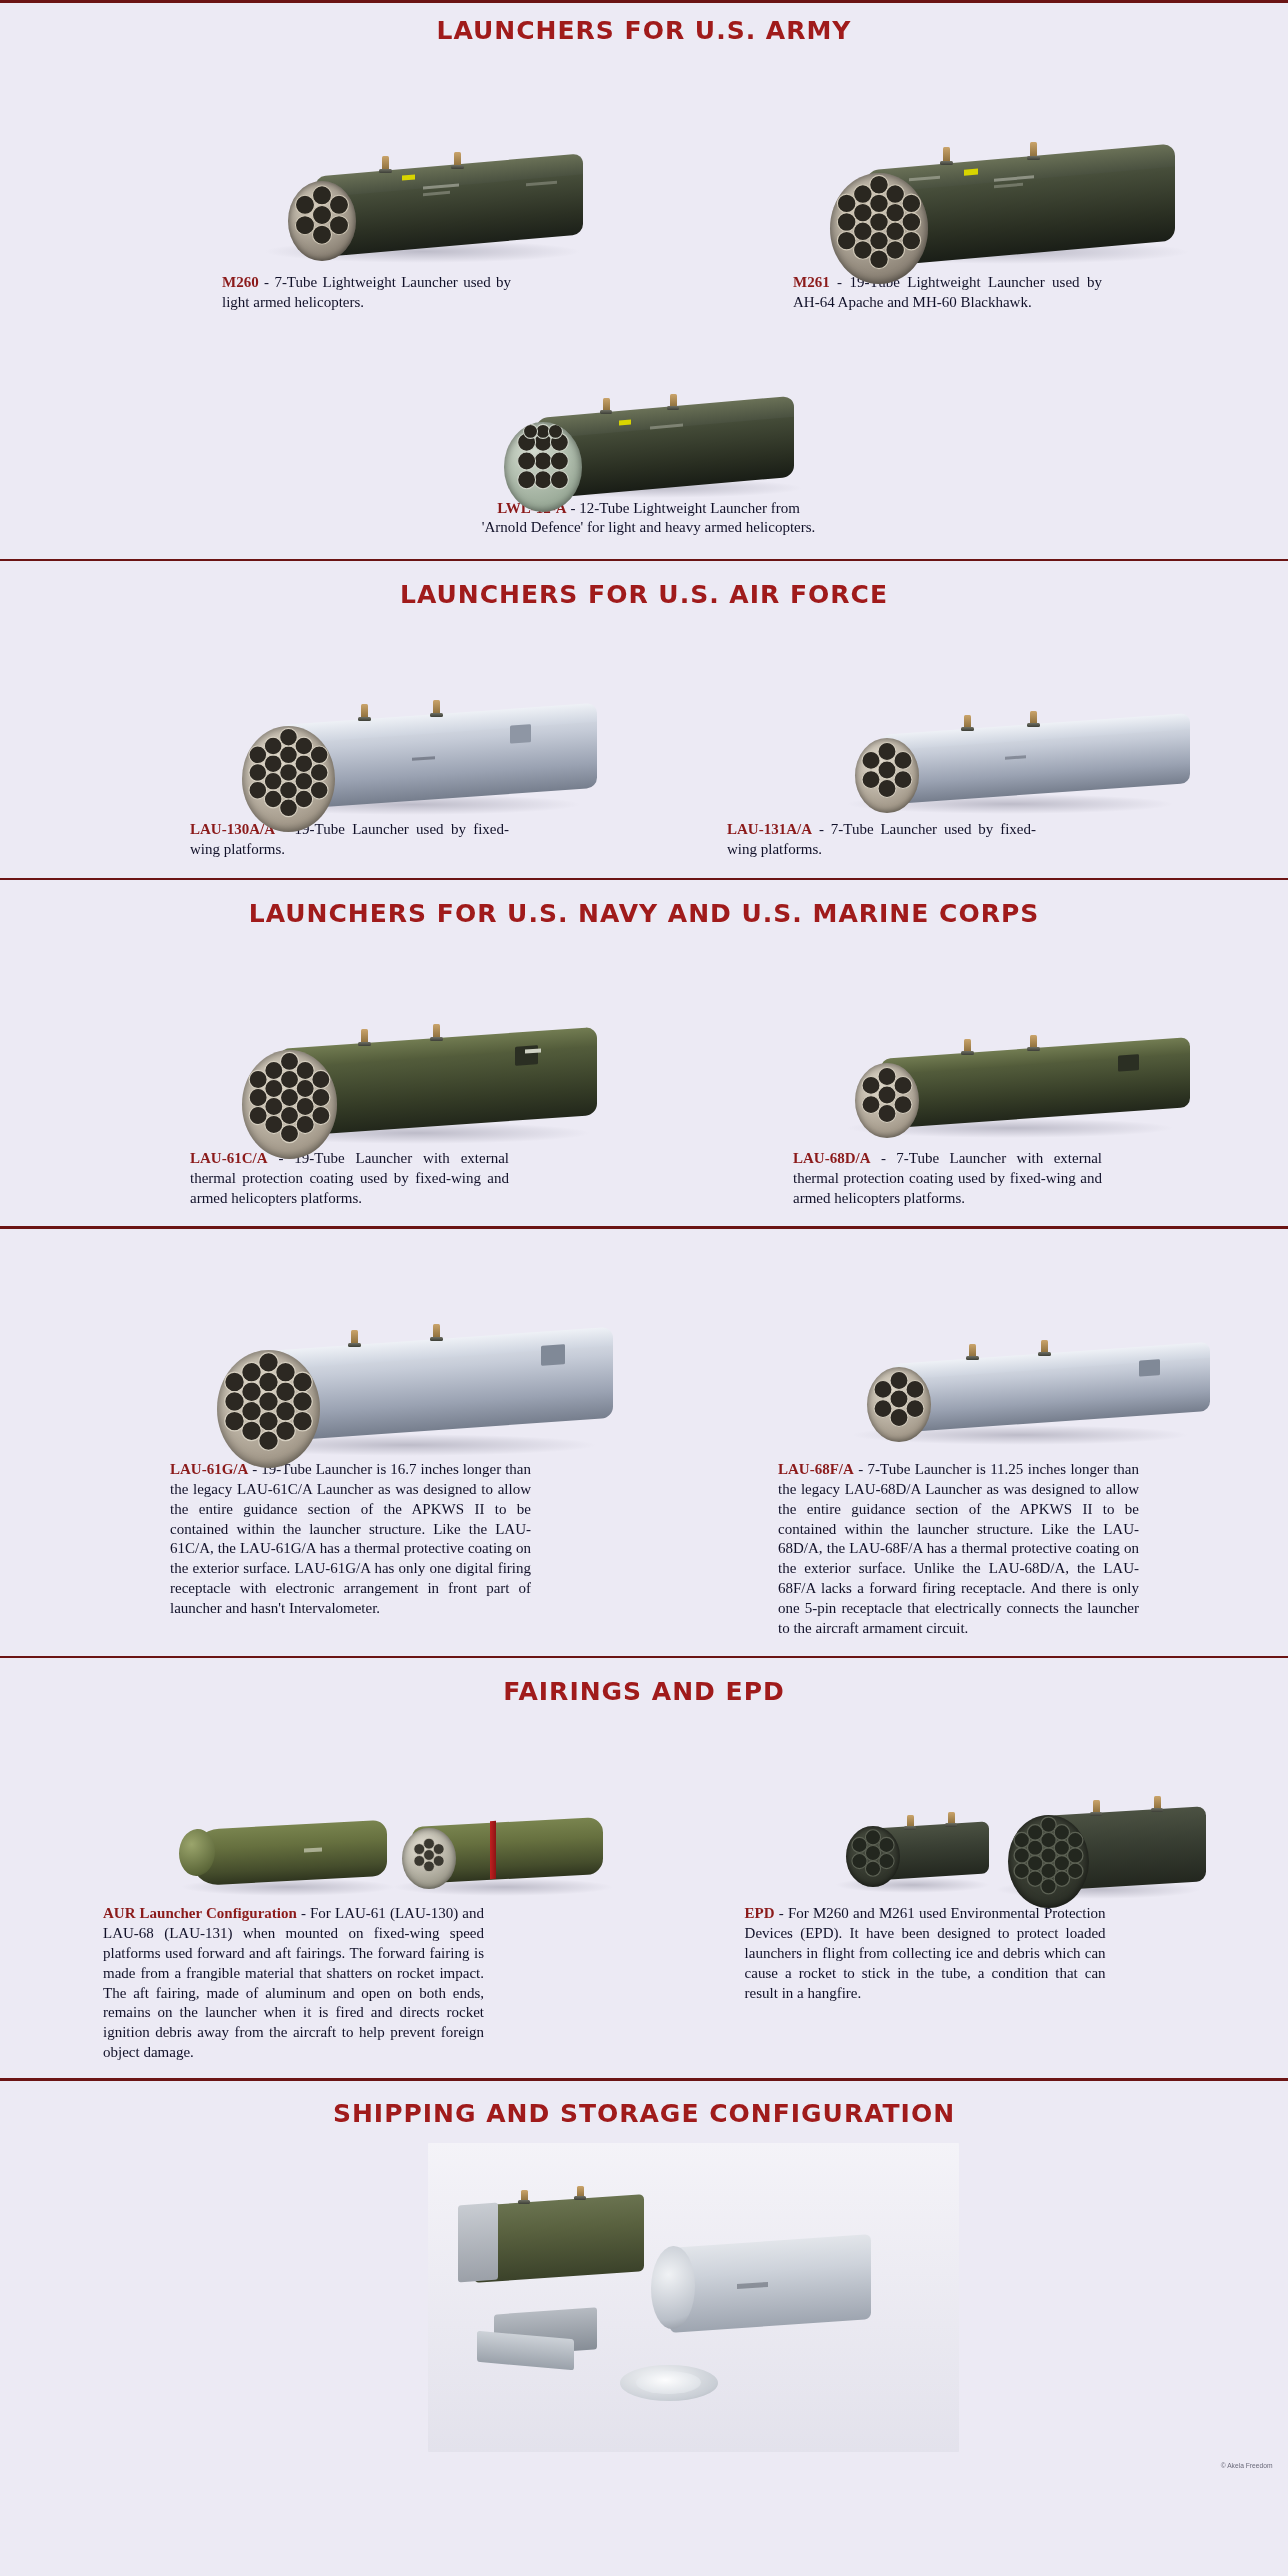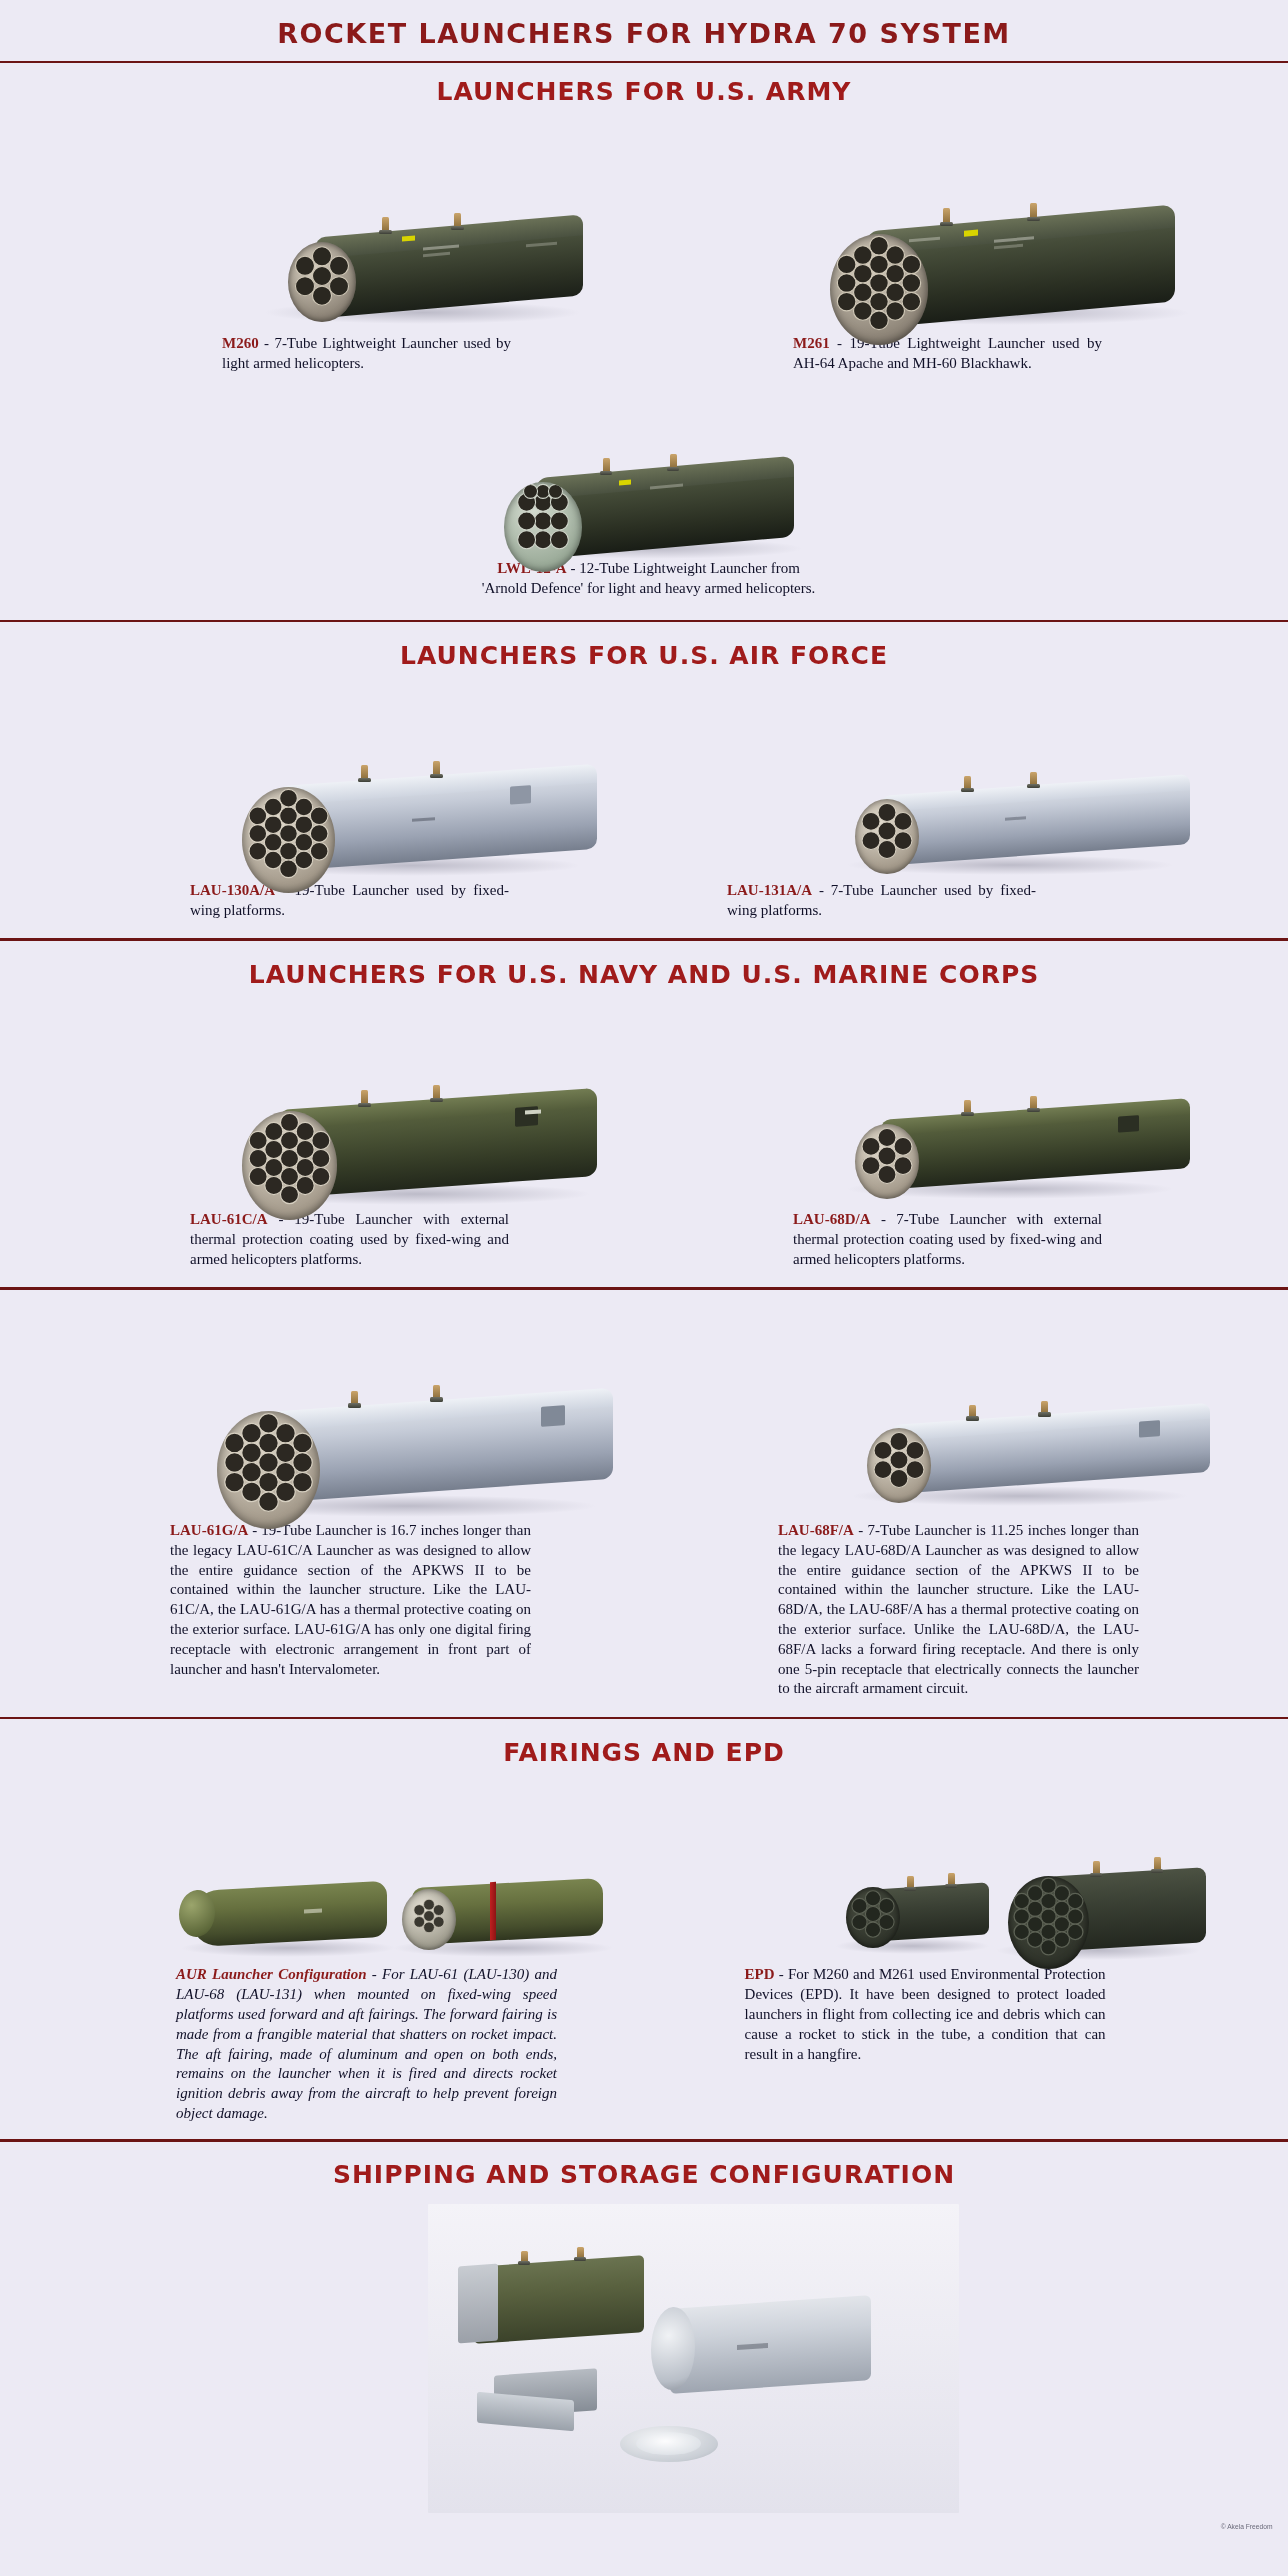--- a/index.html
+++ b/index.html
@@ -127,21 +127,20 @@
     font-size: 6.7px;
     color: #6a6a7a;
     padding: 5.2px 15.5px 9.3px 0;
   }
 </style>
 </head>
 <body>
 
 <div class="page">
 
-  <div class="main-title">ROCKET LAUNCHERS FOR HYDRA 70 SYSTEM</div>
   <div class="rule"></div>
 
   <div class="section sec-wrap">
     <div class="section-title">LAUNCHERS FOR U.S. ARMY</div>
 
     <div class="row" style="padding:5.2px 0 0 0;">
 
       <div class="col" style="width:644px; padding:0 41px 0 93px;">
         <div class="fig" style="height:216px;">
           <div class="shadow" style="left:170px; top:185px; width:319px; height:23px;"></div>
@@ -573,21 +572,21 @@
                 <circle cx="50" cy="29" r="10"></circle>
                   <circle cx="50" cy="71" r="10"></circle>
                 <circle cx="32" cy="39" r="10"></circle>
                   <circle cx="68" cy="39" r="10"></circle>
                 <circle cx="32" cy="61" r="10"></circle>
                   <circle cx="68" cy="61" r="10"></circle>
               </g>
             </svg>
           </div>
         </div>
-        <div class="caption" style="width:381px; margin-left:114px;font-style:italic;">
+        <div class="caption" style="width:381px; margin-left:41px;">
           <span class="name">AUR Launcher Configuration</span><span> - </span><span>For LAU-61 (LAU-130) and LAU-68 (LAU-131) when mounted on fixed-wing speed platforms used forward and aft fairings. The forward fairing is made from a frangible material that shatters on rocket impact. The aft fairing, made of aluminum and open on both ends, remains on the launcher when it is fired and directs rocket ignition debris away from the aircraft to help prevent foreign object damage.</span>
         </div>
       </div>
 
       <div class="col" style="width:644px; padding:0 88px 0 20.6px;">
         <div class="fig" style="height:185px;">
           <div class="shadow" style="left:170px; top:158px; width:155px; height:15.5px;"></div>
           <div class="shadow" style="left:330px; top:161px; width:206px; height:18.5px;"></div>
 
           <div style="position:absolute; left:206px; top:106px; width:118px; height:52px;

